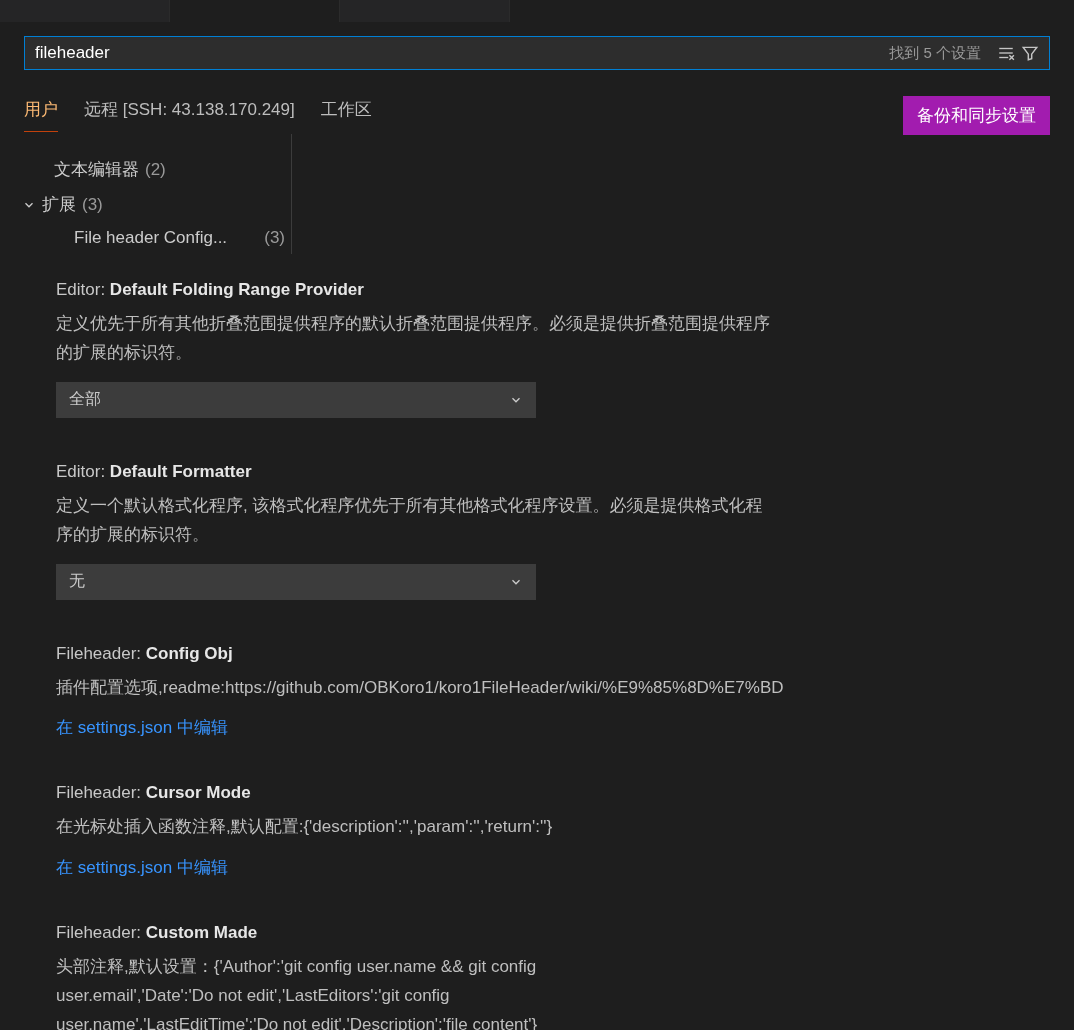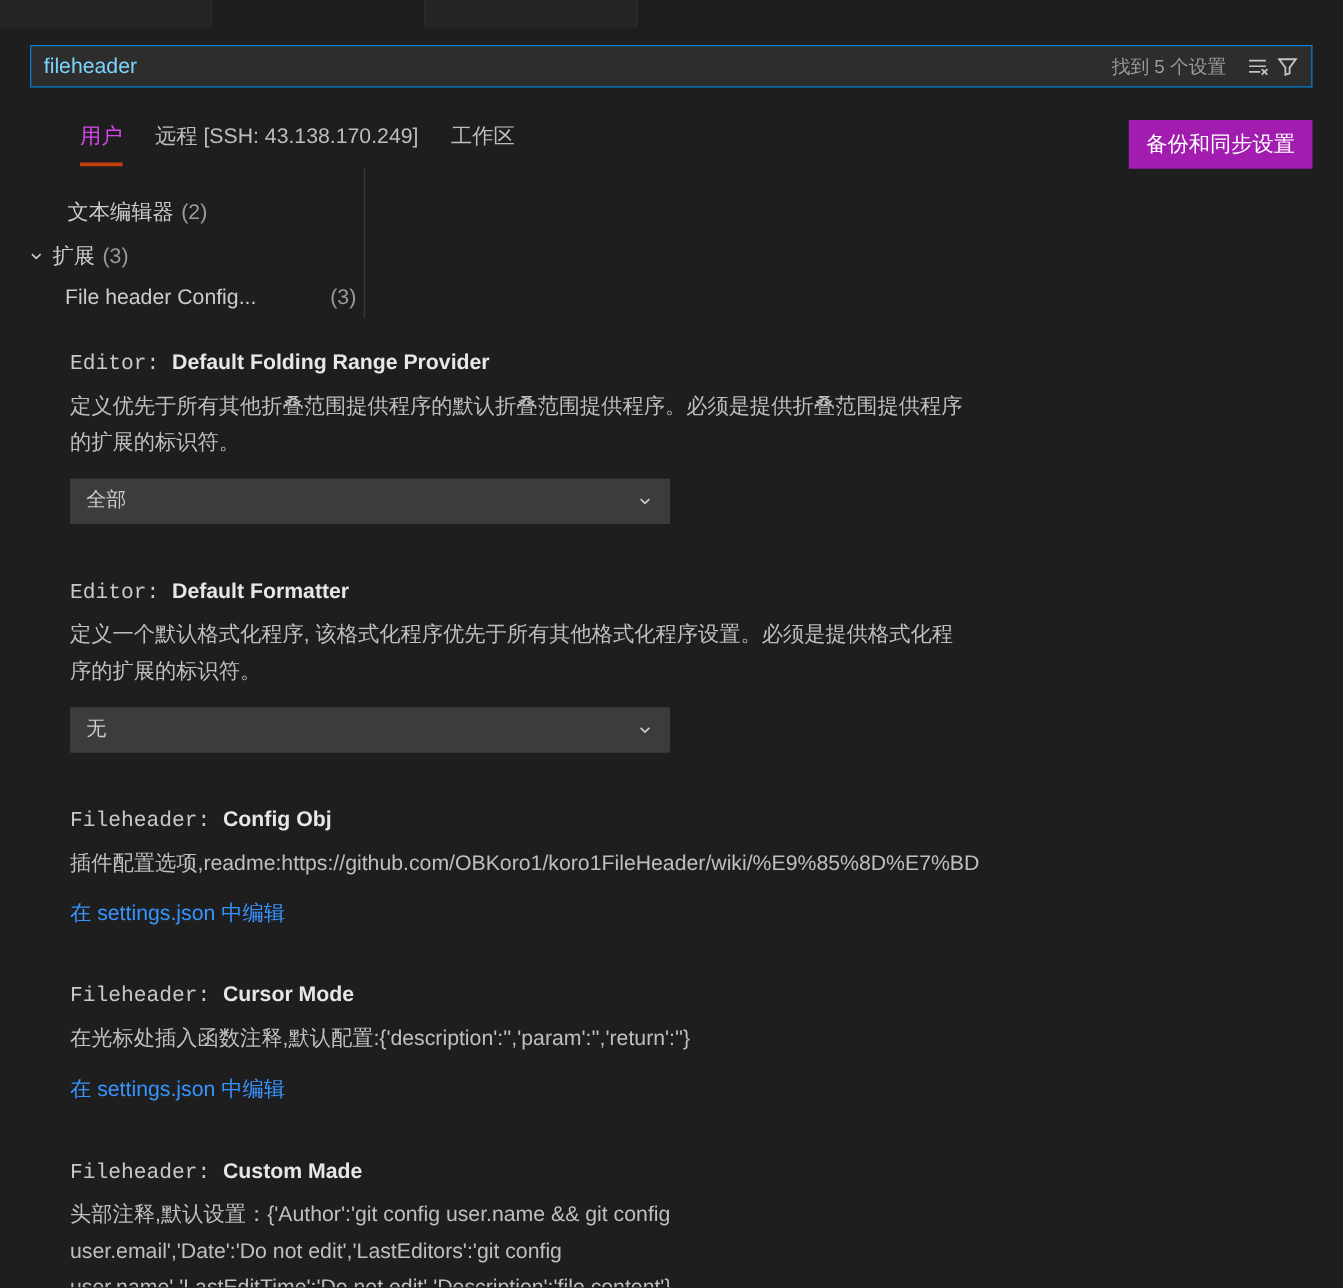--- a/index.html
+++ b/index.html
@@ -34,21 +34,21 @@
     align-items: center;
     border: 1px solid #007fd4;
     background: #2d2d2d;
     height: 34px;
     padding: 0 10px;
   }
   .search-input {
     flex: 1;
     background: transparent;
     border: none;
-    color: #7dd3fc;
+    color: #ffffff;
     font-size: 17px;
     outline: none;
   }
   .result-count {
     color: #9a9a9a;
     font-size: 15px;
     margin-right: 10px;
     white-space: nowrap;
   }
   .icon {
@@ -69,23 +69,22 @@
     height: 56px;
   }
   .scope-tabs {
     display: flex;
     gap: 26px;
     font-size: 17px;
     color: #bdbdbd;
   }
   .scope-tab { padding-bottom: 10px; cursor: pointer; }
   .scope-tab.active {
-    color: #d946ef;
-    border-bottom: 3px solid #c2410c;
-    margin-left: 40px;
+    color: #fdba74;
+    border-bottom: 1px solid #c2410c;
   }
   .spacer { flex: 1; }
   .sync-btn {
     background: #a21caf;
     color: #ffffff;
     border: none;
     padding: 8px 14px;
     font-size: 17px;
     cursor: pointer;
   }
@@ -101,38 +100,38 @@
     padding-top: 18px;
     font-size: 17px;
   }
   .tree-row {
     display: flex;
     align-items: center;
     padding: 6px 0 6px 18px;
     color: #cccccc;
     cursor: pointer;
   }
-  .tree-row.sub { padding-left: 52px; justify-content: space-between; padding-right: 6px; }
+  .tree-row.sub { padding-left: 74px; justify-content: space-between; padding-right: 6px; }
   .tree-row .count { color: #9a9a9a; margin-left: 6px; }
   .twisty { width: 18px; display: inline-flex; justify-content: center; margin-right: 4px; }
 
   .content {
     flex: 1;
     padding: 26px 0 0 56px;
     overflow: hidden;
   }
   .setting {
     margin-bottom: 44px;
     max-width: 720px;
   }
   .setting-title {
     font-size: 17px;
     margin-bottom: 10px;
   }
-  .setting-title .prefix { color: #c8c8c8; font-weight: 400; font-family: Liberation Mono, monospace; }
+  .setting-title .prefix { color: #c8c8c8; font-weight: 400; }
   .setting-title .name { color: #e7e7e7; font-weight: 600; }
   .setting-desc {
     font-size: 17px;
     color: #bfbfbf;
     line-height: 1.7;
     margin-bottom: 14px;
   }
   .select {
     width: 480px;
     height: 36px;

